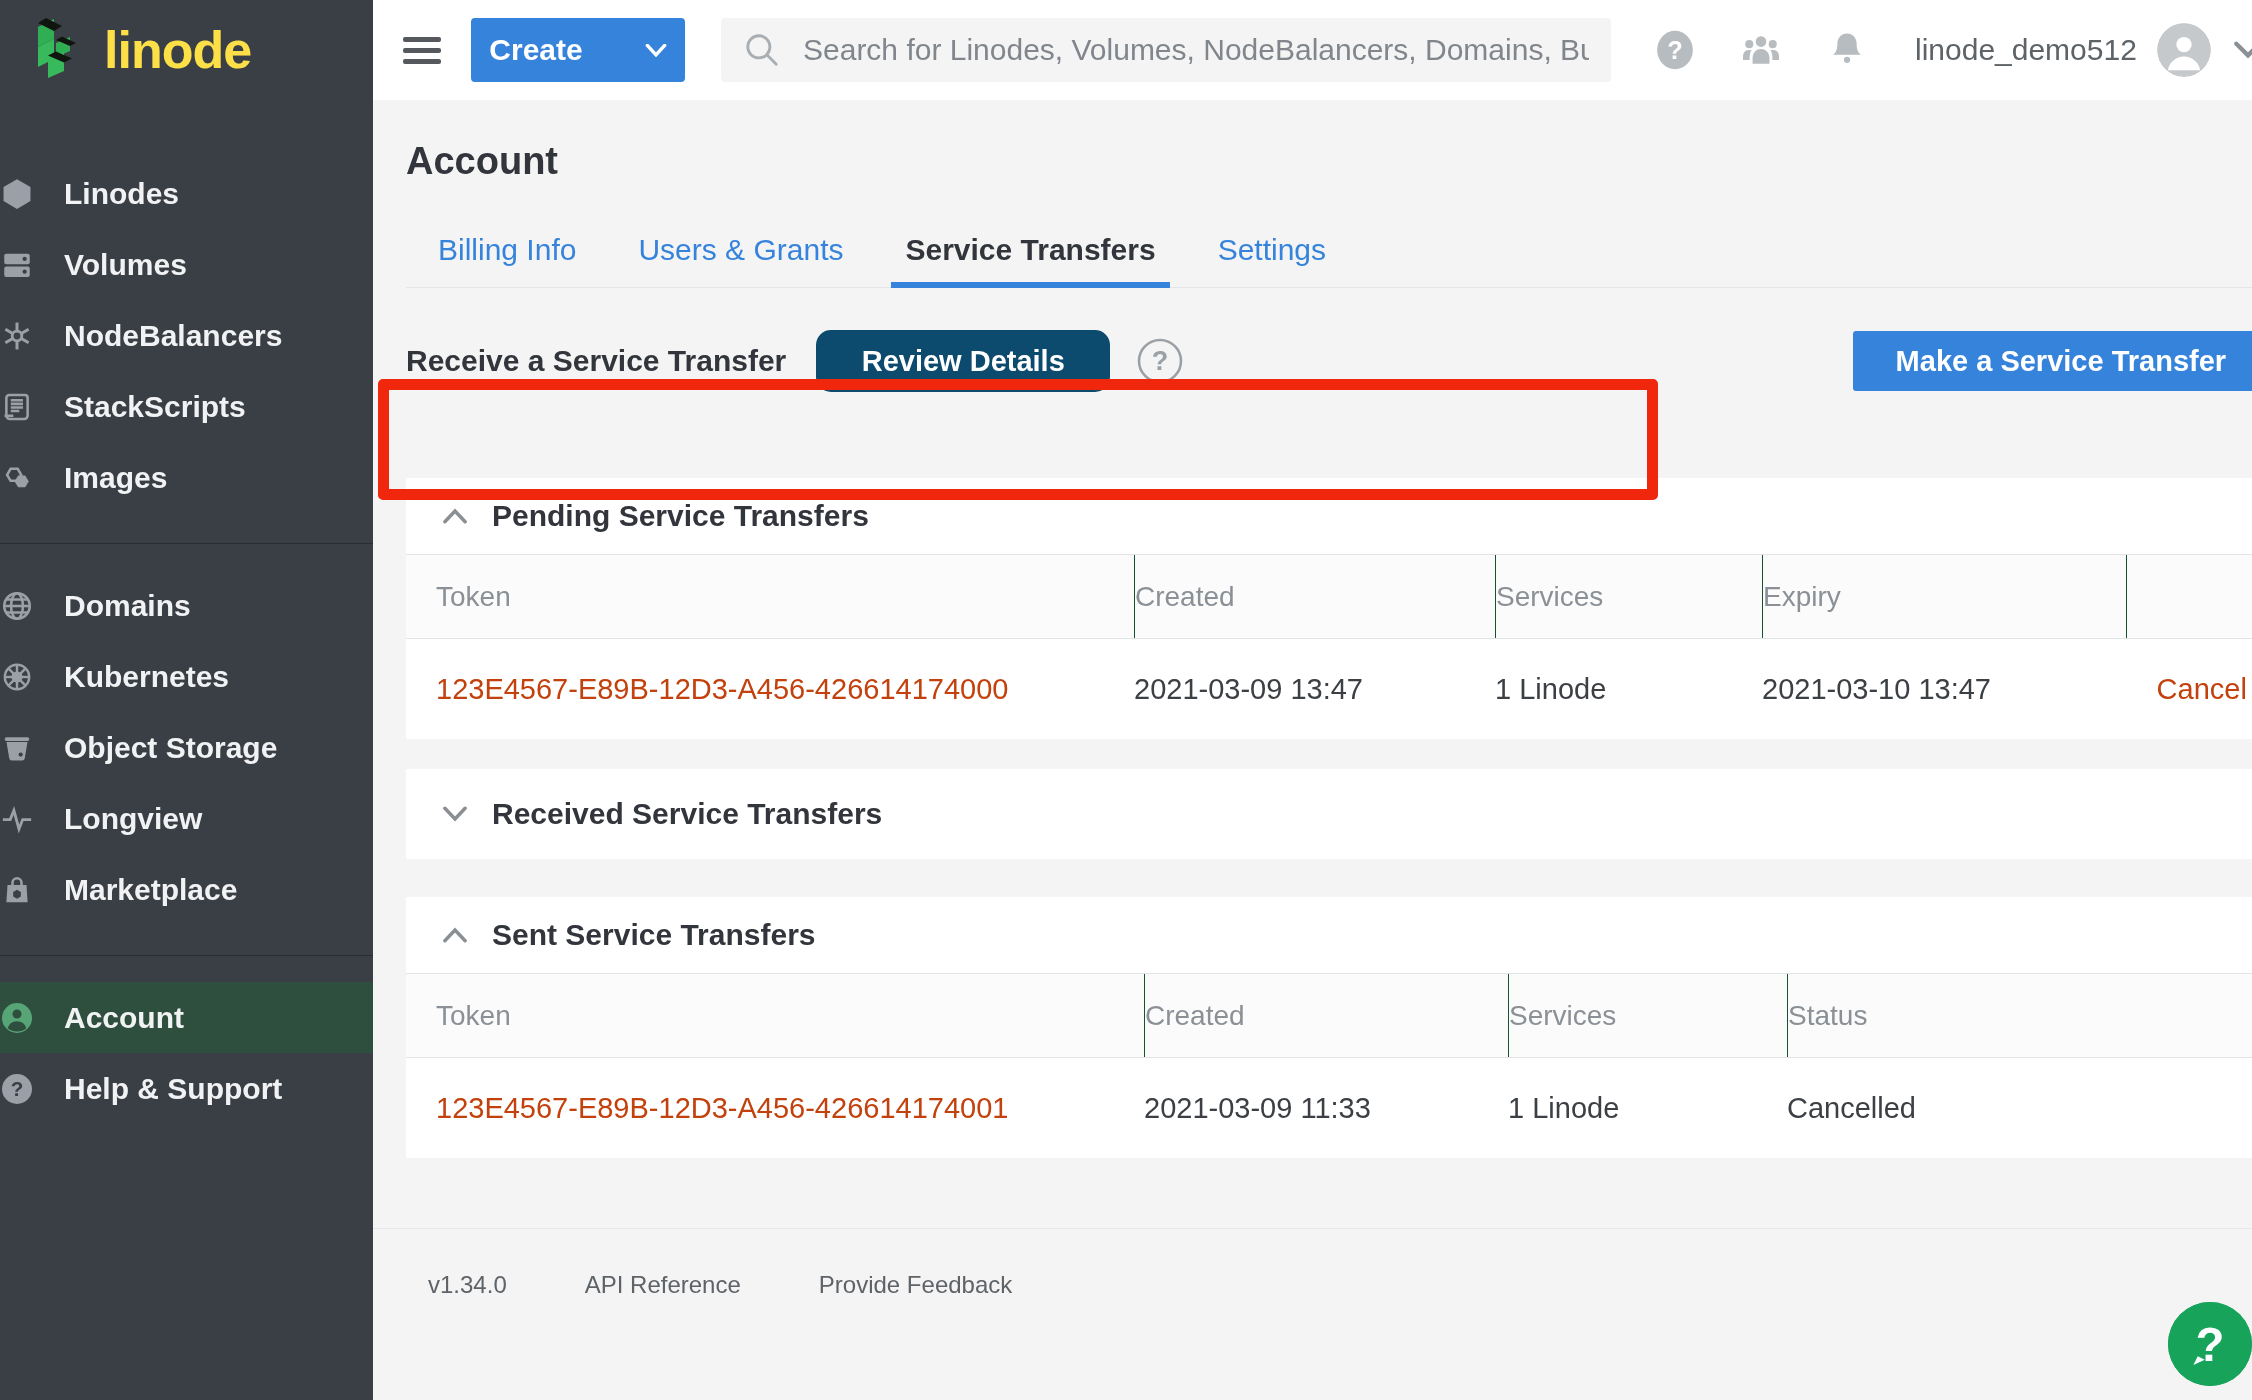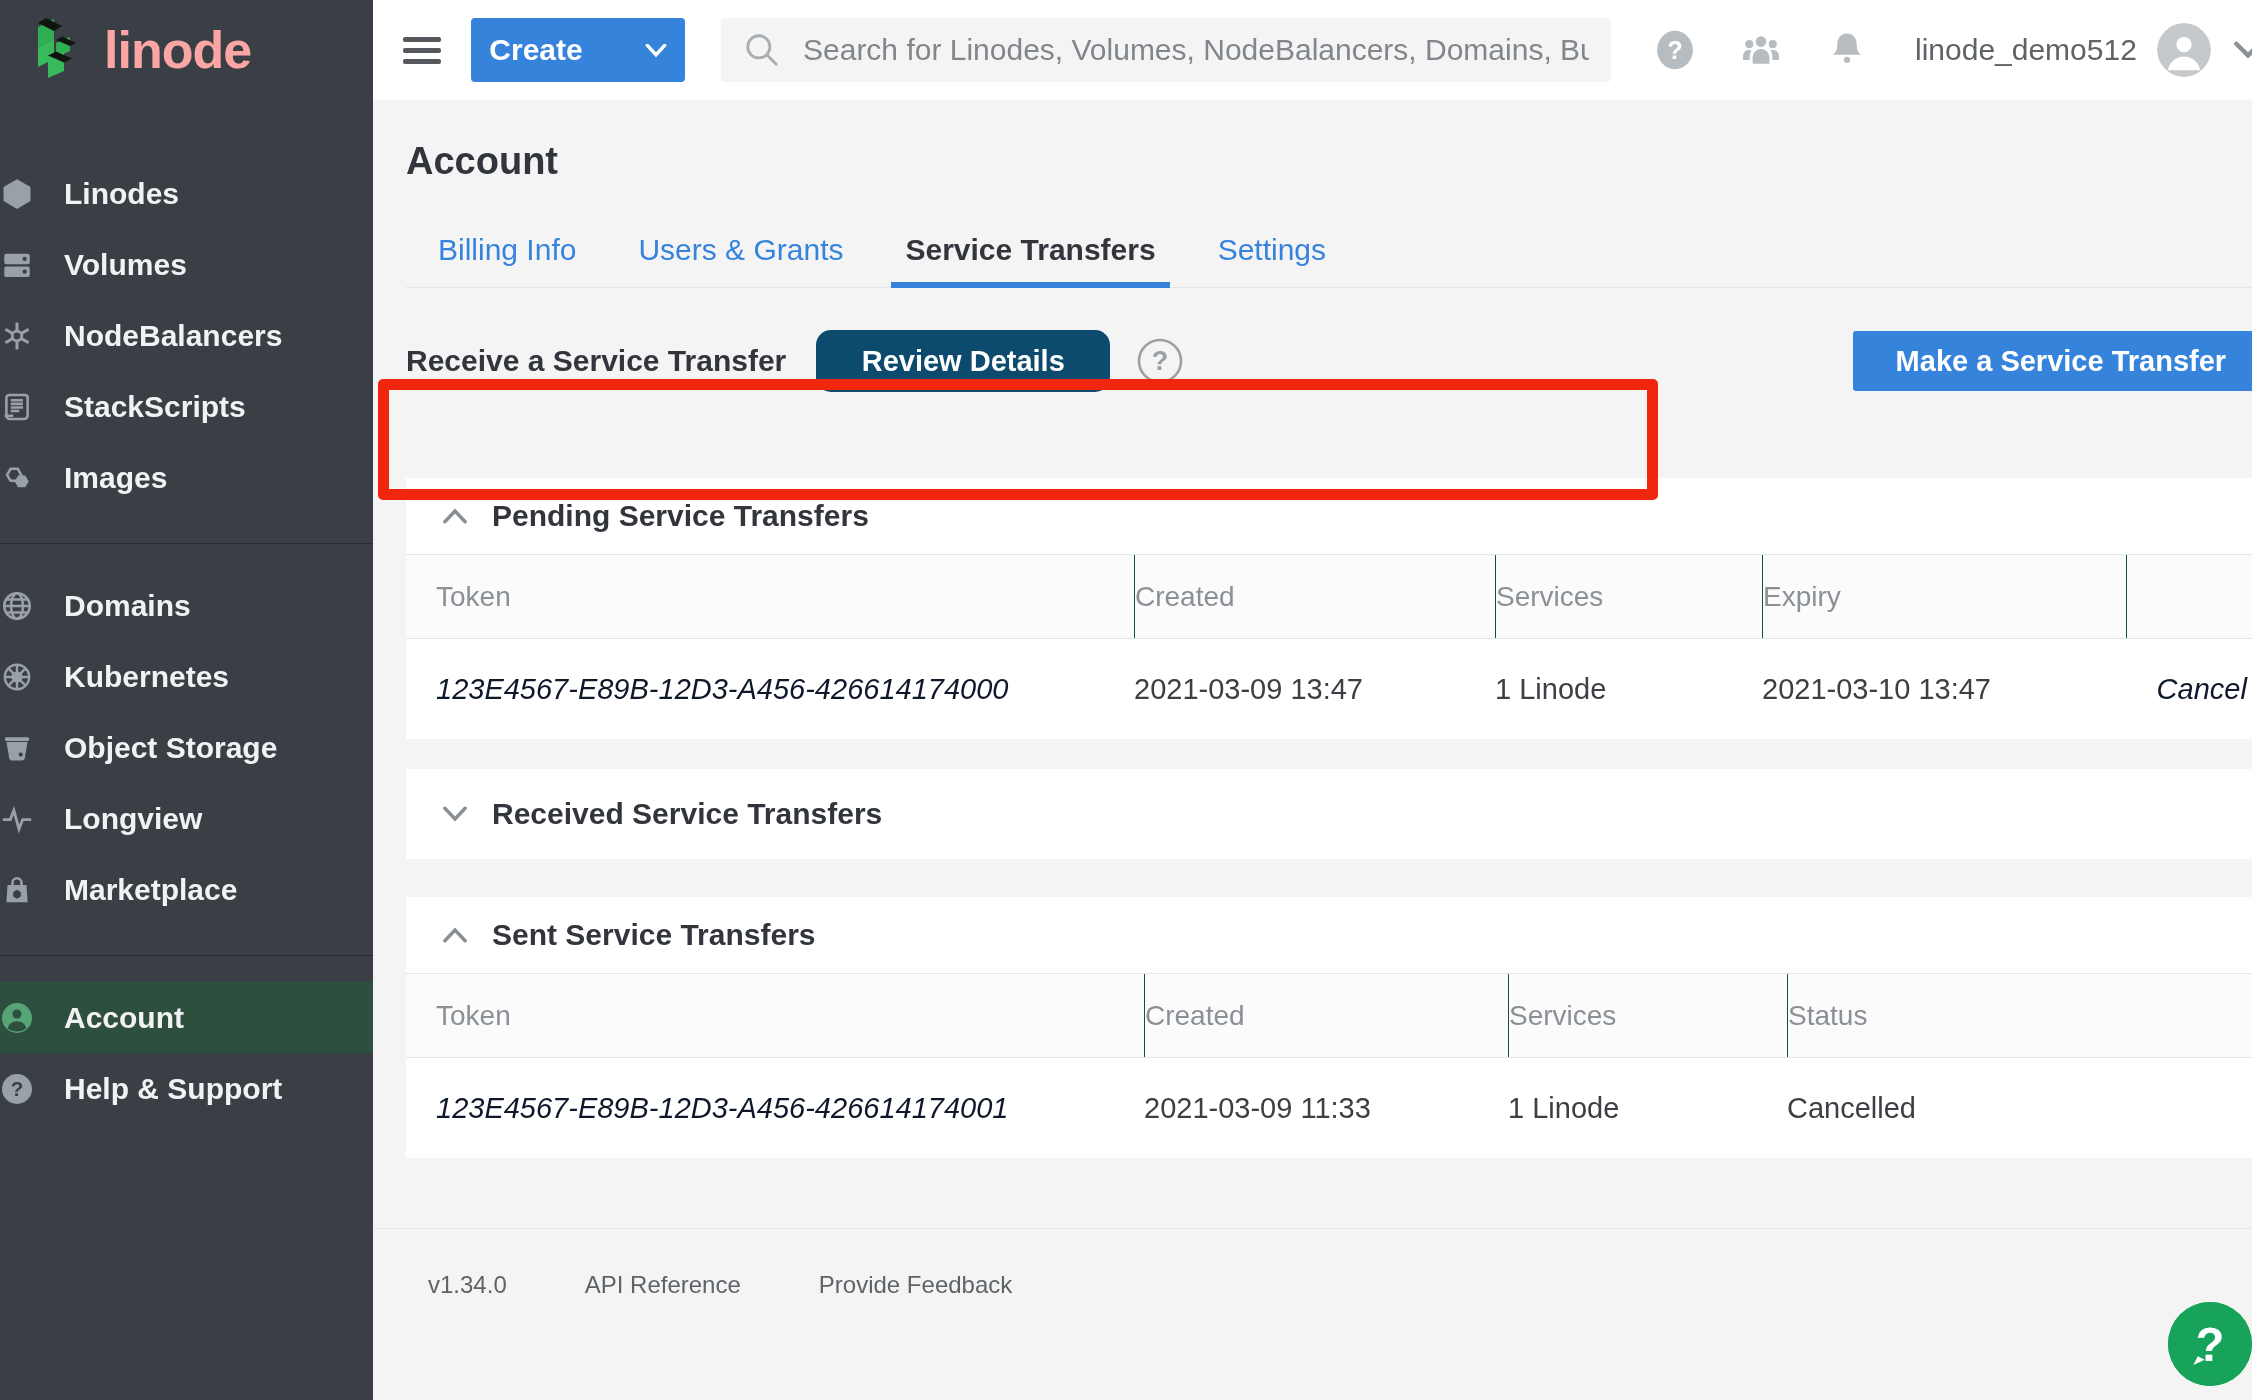--- a/index.html
+++ b/index.html
@@ -3,21 +3,21 @@
 <meta charset="utf-8">
 <style>
   * { margin:0; padding:0; box-sizing:border-box; }
   html,body { width:2252px; height:1400px; overflow:hidden; background:#f4f4f4;
     font-family:"Liberation Sans", sans-serif; }
   .app { display:flex; width:2252px; height:1400px; }
 
   
   .sidebar { width:373px; height:100%; background:#3a3f46; flex:0 0 373px; }
   .logo { height:100px; display:flex; align-items:center; padding-left:30px; cursor:pointer; }
-  .logo-text { color:#fca5a5; font-size:52px; font-weight:700; letter-spacing:-1px; margin-left:16px; }
+  .logo-text { color:#fde047; font-size:52px; font-weight:700; letter-spacing:-1px; margin-left:16px; }
   .nav { margin-top:58px; }
   .nav-item { height:71px; display:flex; align-items:center; cursor:pointer; }
   .nav-item .nicon { width:46px; height:34px; display:flex; align-items:center; }
   .nav-item .nicon svg { width:34px; height:34px; }
   .nav-label { color:#f1f2f3; font-size:30px; font-weight:600; margin-left:18px; white-space:nowrap; }
   .nav-divider { border-top:1px solid rgba(0,0,0,0.28); margin:30px 0 26px 0; }
   .nav-item.active { background:#2f4f3e; }
 
   
   .main { flex:1; position:relative; display:flex; flex-direction:column; }
@@ -72,21 +72,21 @@
 
   .tgrid { display:grid; align-items:center; }
   .grid-pending { grid-template-columns:728px 361px 267px 364px 1fr; }
   .grid-sent { grid-template-columns:738px 364px 279px 1fr; }
   .thead { height:85px; background:#fbfbfb; border-top:1px solid #e2e4e7; border-bottom:1px solid #e2e4e7; }
   .thead .th { font-size:28px; color:#8a9095; height:100%; display:flex; align-items:center; }
   .thead .th + .th { border-left:1px solid #14532d; }
   .th.first, .td.first { padding-left:30px; }
   .trow { height:100px; background:#fff; }
   .td { font-size:29px; color:#3c4044; }
-  .link { color:#0f172a; cursor:pointer; text-decoration:none;font-style:italic; }
+  .link { color:#c2410c; cursor:pointer; text-decoration:none; }
   .td.action { text-align:right; padding-right:22px; }
 
   .footer { margin:70px -30px 0 -33px; border-top:1px solid #e7e8ea; padding:42px 30px 0 55px;
     display:flex; align-items:center; }
   .footer .fitem { font-size:24px; color:#5e6368; margin-right:78px; }
   .footer .flink { cursor:pointer; }
   .chat-fab { position:absolute; right:47px; bottom:14px; width:84px; height:84px; border-radius:50%;
     background:#18a35b; border:none; cursor:pointer; display:flex; align-items:center; justify-content:center; z-index:7; }
 </style>
 </head>

